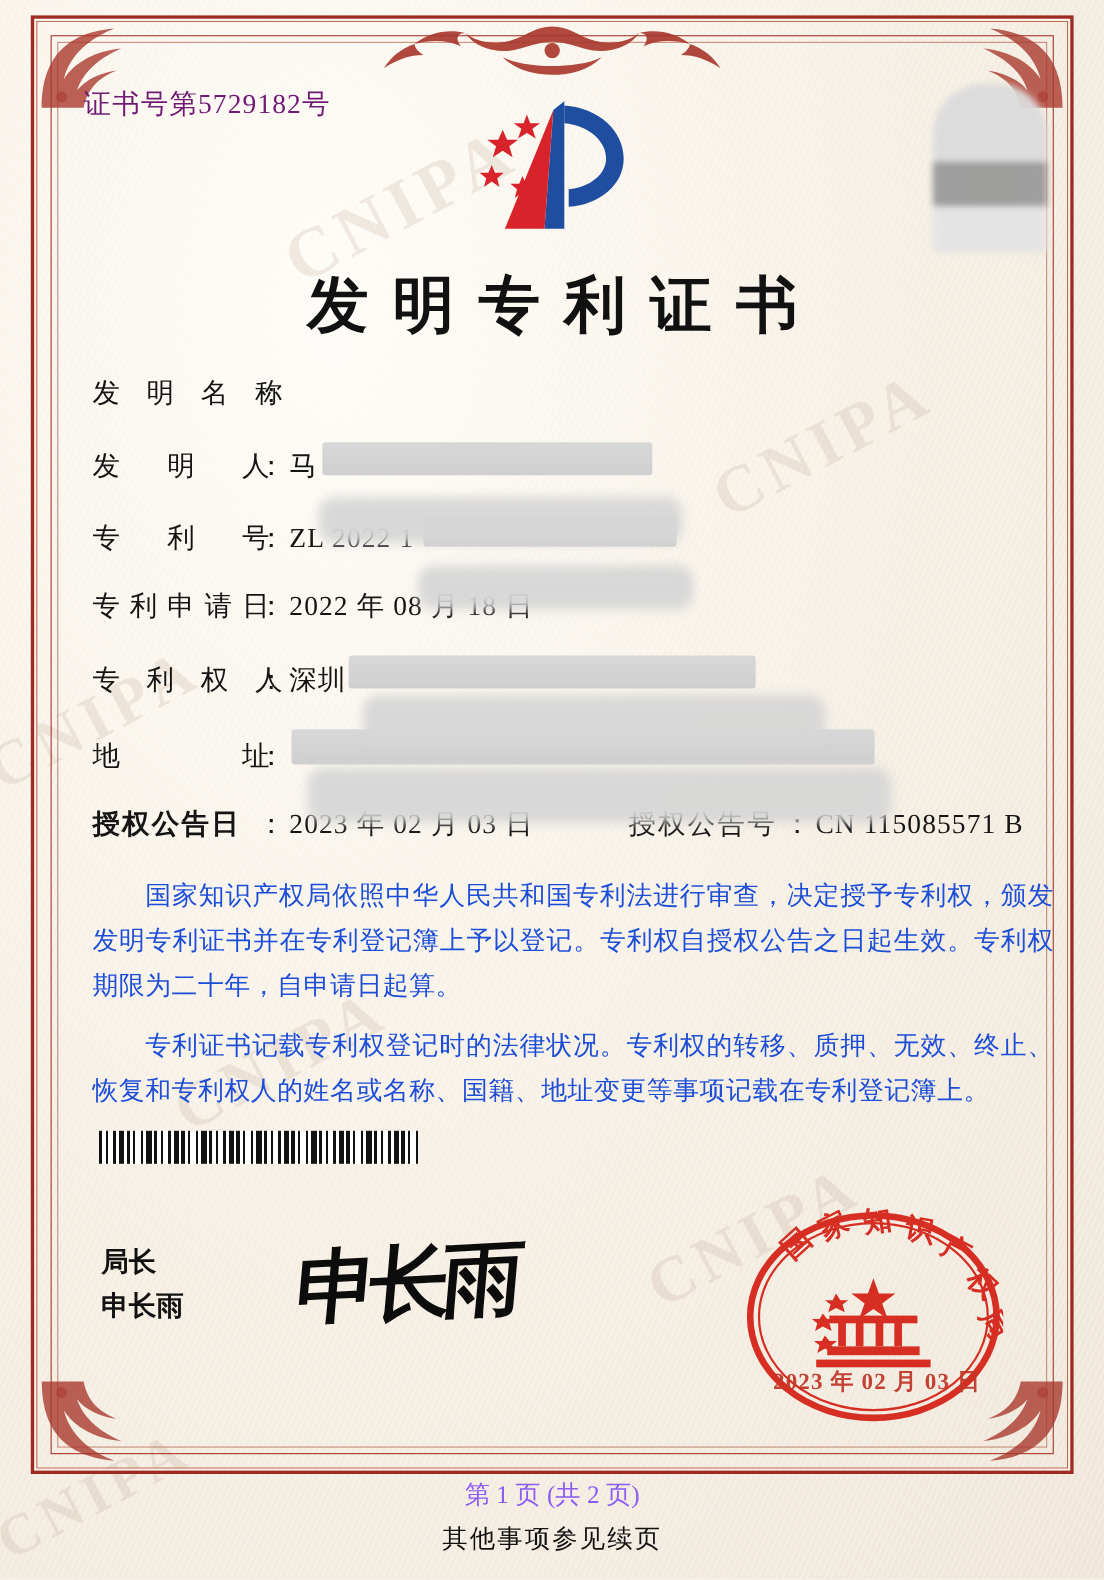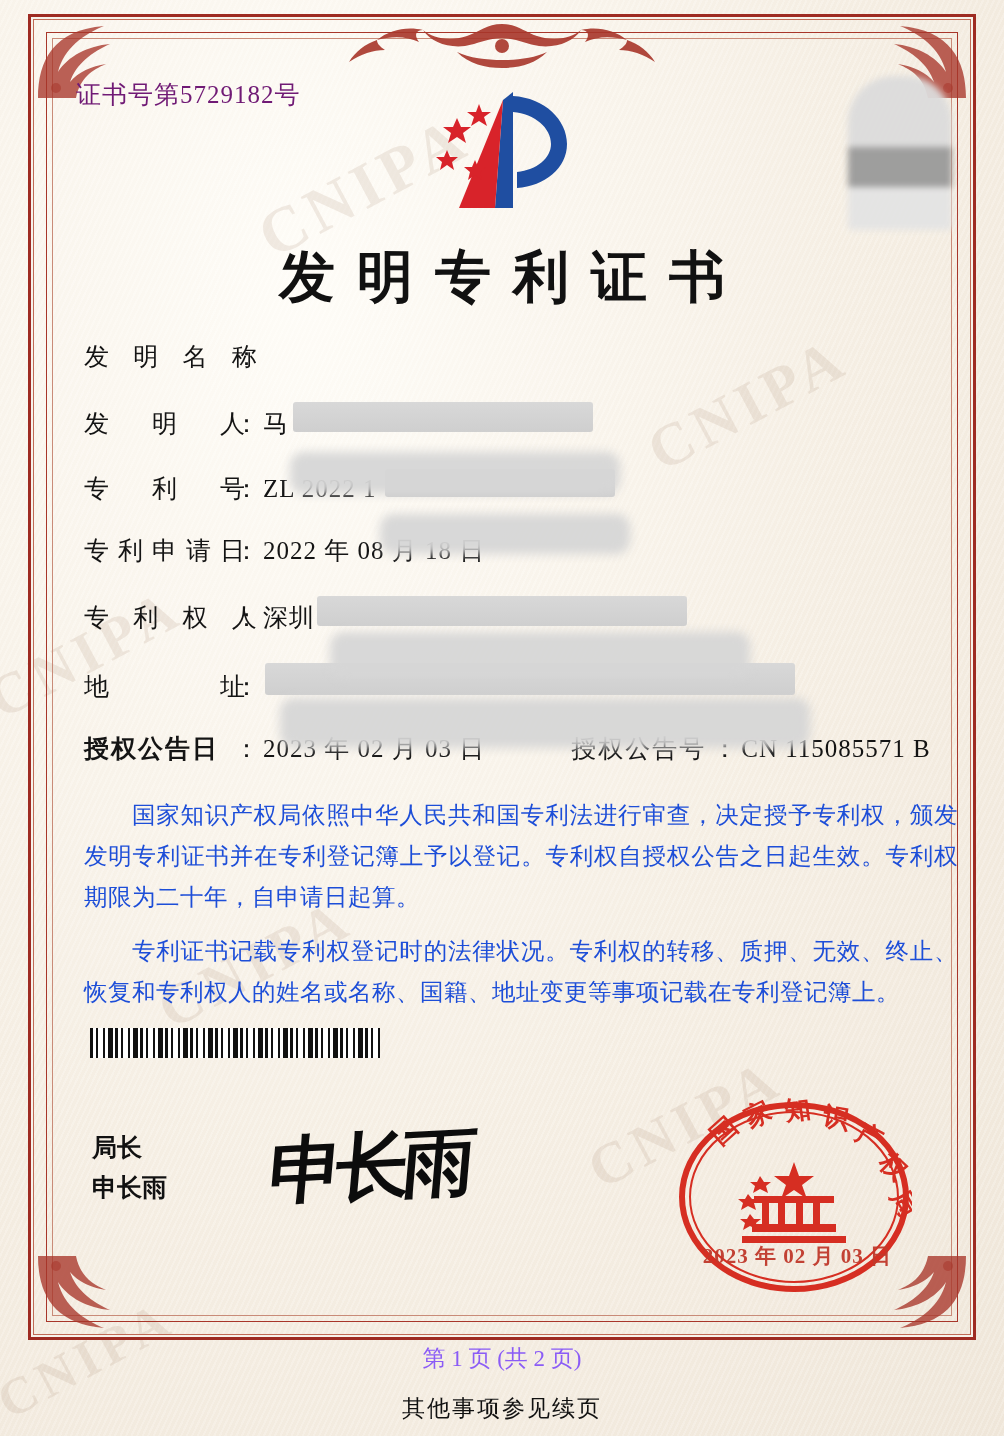--- a/index.html
+++ b/index.html
@@ -138,21 +138,21 @@
     font-size:21px;color:#c0392b;letter-spacing:1px;font-weight:600;
     opacity:.95;
   }
   
   .pageno{
     position:absolute;left:0;right:0;bottom:62px;text-align:center;
     font-size:23px;color:#8b5cf6;
   }
   
   .footer{
-    position:absolute;left:0;right:0;bottom:12px;text-align:center;
+    position:absolute;left:0;right:0;bottom:22px;text-align:center;
     font-size:23px;color:#111;letter-spacing:2px;margin-top:21px;
   }
   
   .tr-patch{
     position:absolute;right:52px;top:76px;width:104px;height:154px;
     background:linear-gradient(180deg,#dcdcdc 0 46%,#9a9a9a 46% 72%,#e4e4e4 72% 100%);
     filter:blur(3px);border-radius:46px 46px 4px 4px;opacity:.95;
   }
 </style>
 </head>

